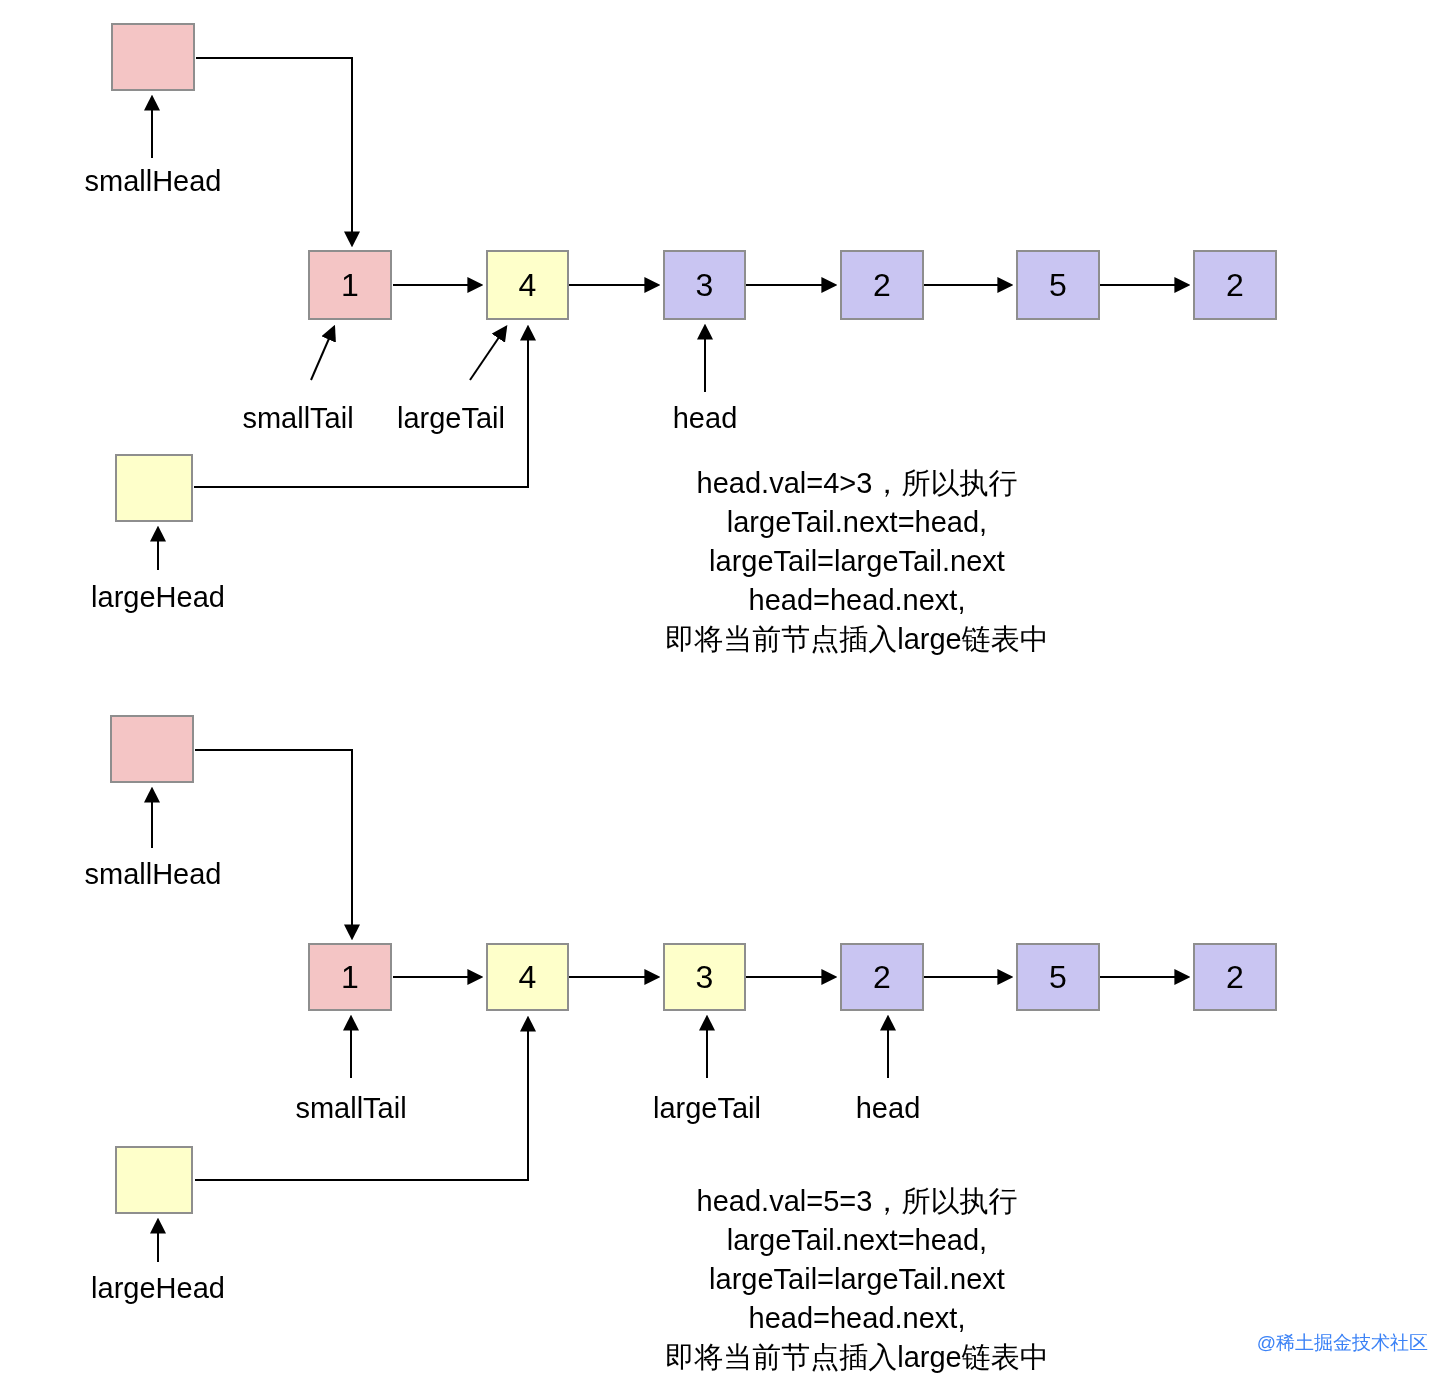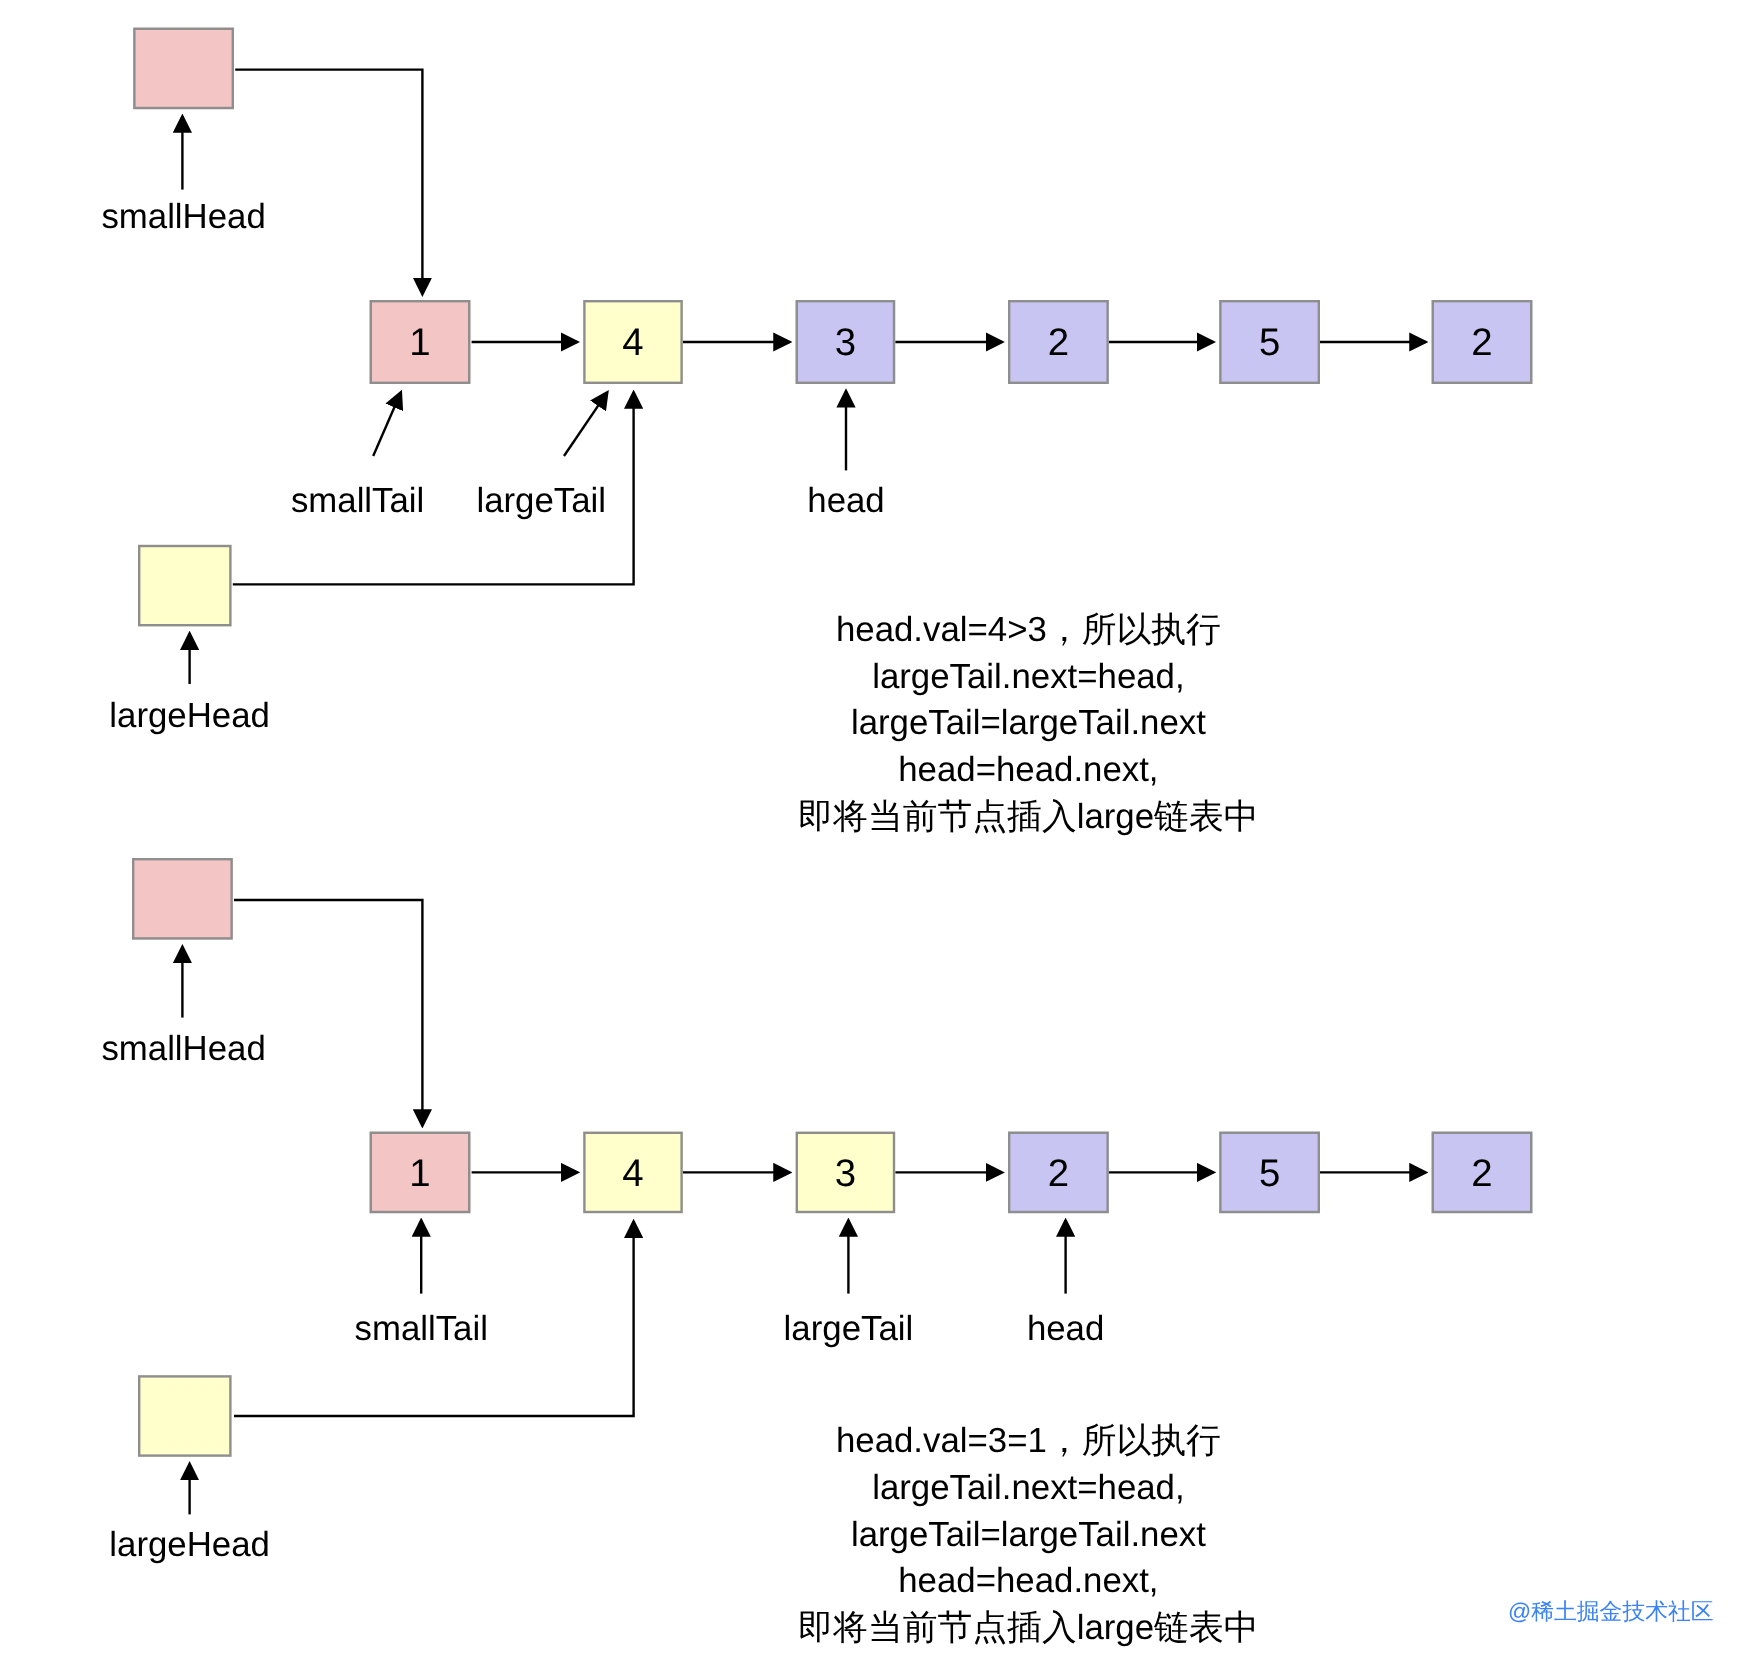--- a/index.html
+++ b/index.html
@@ -111,21 +111,21 @@
   <div class="node" style="left: 1016px; top: 250px; width: 84px; height: 70px; background-color: rgb(201, 197, 242);">5</div>
   <div class="node" style="left: 1193px; top: 250px; width: 84px; height: 70px; background-color: rgb(201, 197, 242);">2</div>
 
   <div class="ptr-label" style="left:298px; top:402px;">smallTail</div>
   <div class="ptr-label" style="left:451px; top:402px;">largeTail</div>
   <div class="ptr-label" style="left:705px; top:402px;">head</div>
 
   <div class="node" style="left: 115px; top: 454px; width: 78px; height: 68px; background-color: rgb(254, 255, 202);"></div>
   <div class="ptr-label" style="left:158px; top:581px;">largeHead</div>
 
-  <div class="caption" style="top:506px;text-align:center;">
+  <div class="caption" style="top:464px;text-align:center;">
     <div>head.val=4&gt;3，所以执行</div>
     <div>largeTail.next=head,</div>
     <div>largeTail=largeTail.next</div>
     <div>head=head.next,</div>
     <div>即将当前节点插入large链表中</div>
   </div>
 
   <div class="node" style="left: 110px; top: 715px; width: 84px; height: 68px; background-color: rgb(244, 197, 197);"></div>
   <div class="ptr-label" style="left:153px; top:858px;">smallHead</div>
 
@@ -137,21 +137,21 @@
   <div class="node" style="left: 1193px; top: 943px; width: 84px; height: 68px; background-color: rgb(201, 197, 242);">2</div>
 
   <div class="ptr-label" style="left:351px; top:1092px;">smallTail</div>
   <div class="ptr-label" style="left:707px; top:1092px;">largeTail</div>
   <div class="ptr-label" style="left:888px; top:1092px;">head</div>
 
   <div class="node" style="left: 115px; top: 1146px; width: 78px; height: 68px; background-color: rgb(254, 255, 202);"></div>
   <div class="ptr-label" style="left:158px; top:1272px;">largeHead</div>
 
   <div class="caption" style="top:1182px;">
-    <div>head.val=3=1，所以执行</div>
+    <div>head.val=5=3，所以执行</div>
     <div>largeTail.next=head,</div>
     <div>largeTail=largeTail.next</div>
     <div>head=head.next,</div>
     <div>即将当前节点插入large链表中</div>
   </div>
 
   <div class="watermark" style="color: #3b82f6;">@稀土掘金技术社区</div>
 
 </div>
 

